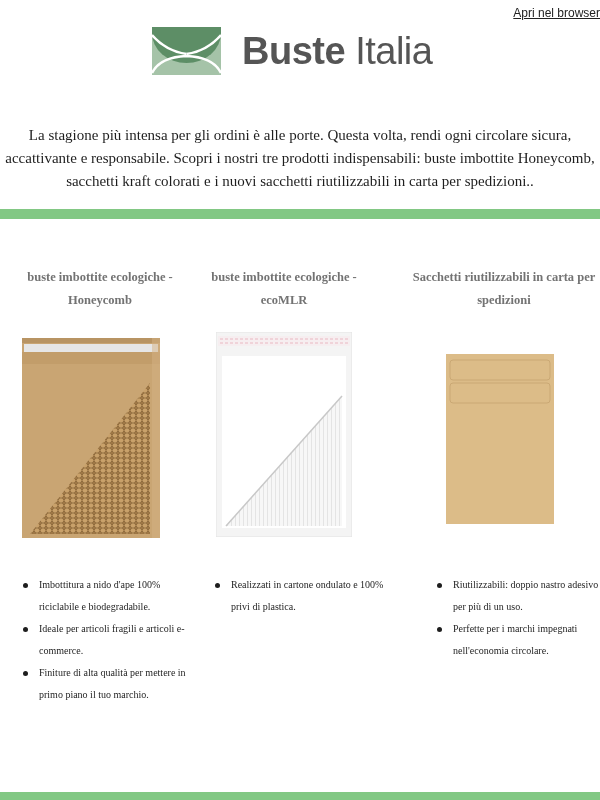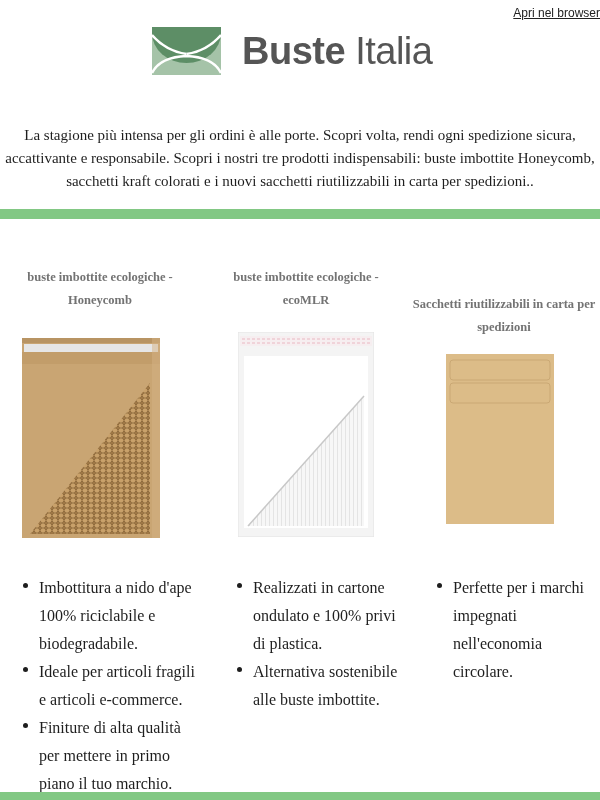--- a/index.html
+++ b/index.html
@@ -23,35 +23,35 @@
     text-align: center; font-size: 15px; line-height: 23px; color: #1e1e1e;
     padding: 0 4px;
   }
 
   .green-bar { position: absolute; left: 0; width: 600px; background: #82c884; }
   .bar-top { top: 209px; height: 10px; }
   .bar-bottom { top: 792px; height: 8px; }
 
   .col { position: absolute; top: 266px; width: 200px; }
   .col-1 { left: 0; }
-  .col-2 { left: 206px; }
+  .col-2 { left: 184px; }
   .col-3 { left: 400px; }
 
   .col-title {
     text-align: center; color: #737373; font-weight: bold; font-size: 12.5px; line-height: 23px;
     padding: 0 12px; height: 48px;
   }
-  .col-3 .col-title { padding: 0 0 0 8px; margin-top: 27px; }
+  .col-3 .col-title { padding: 0 0 0 8px; }
 
   .img-wrap { position: absolute; }
   .col-1 .img-wrap { top: 72px; left: 22px; width: 138px; height: 200px; }
   .col-2 .img-wrap { top: 66px; left: 32px; width: 136px; height: 205px; }
   .col-3 .img-wrap { top: 88px; left: 46px; width: 108px; height: 170px; }
 
-  .bullets { position: absolute; top: 308px; list-style: none; font-size: 16px; line-height: 28px; color: #1e1e1e; }
+  .bullets { position: absolute; top: 308px; list-style: none; font-size: 10px; line-height: 22px; color: #1e1e1e; }
   .col-1 .bullets { left: 22px; width: 175px; }
   .col-2 .bullets { left: 30px; width: 170px; }
   .col-3 .bullets { left: 36px; width: 164px; }
   .bullets li { position: relative; padding-left: 17px; }
   .bullets li::before {
     content: ""; position: absolute; left: 1px; top: 9px; width: 5px; height: 5px; border-radius: 50%; background: #1e1e1e;
   }
 </style>
 </head>
 <body>
@@ -65,21 +65,21 @@
     <path d="M0,12 Q18,26 34.5,27 Q51,26 69,12" fill="none" stroke="#ffffff" stroke-width="0"></path>
     <path d="M0,46 Q8,30 34.5,29 Q61,30 69,46" fill="none" stroke="#ffffff" stroke-width="2.5"></path>
     <path d="M0,8 Q14,24 34.5,27" fill="none" stroke="#ffffff" stroke-width="2.5"></path>
     <path d="M69,8 Q55,24 34.5,27" fill="none" stroke="#ffffff" stroke-width="2.5"></path>
   </svg>
   <div class="logo-text">
     <b>Buste</b> <span class="light">Italia</span>
   </div>
 </div>
 
-<p class="intro">La stagione più intensa per gli ordini è alle porte. Scopri volta, rendi ogni spedizione sicura, accattivante e responsabile. Scopri i nostri tre prodotti indispensabili: buste imbottite Honeycomb, sacchetti kraft colorati e i nuovi sacchetti riutilizzabili in carta per spedizioni..</p>
+<p class="intro">La stagione più intensa per gli ordini è alle porte. Questa volta, rendi ogni circolare sicura, accattivante e responsabile. Scopri i nostri tre prodotti indispensabili: buste imbottite Honeycomb, sacchetti kraft colorati e i nuovi sacchetti riutilizzabili in carta per spedizioni..</p>
 
 <div class="green-bar bar-top"></div>
 
 <div class="col col-1">
   <div class="col-title">buste imbottite ecologiche - Honeycomb</div>
   <div class="img-wrap">
     <svg width="138" height="200" viewBox="0 0 138 200">
       <defs>
         <pattern id="hc" width="6" height="5" patternUnits="userSpaceOnUse">
           <rect width="6" height="5" fill="#a8804a"></rect>
@@ -115,31 +115,31 @@
       <rect x="2" y="4" width="132" height="10" fill="#f6eef0"></rect>
       <line x1="4" y1="7" x2="132" y2="7" stroke="#eab8c2" stroke-dasharray="3 2"></line>
       <line x1="4" y1="11" x2="132" y2="11" stroke="#eab8c2" stroke-dasharray="3 2"></line>
       <rect x="6" y="24" width="124" height="172" fill="#ffffff"></rect>
       <path d="M126,64 L126,194 L10,194 Z" fill="url(#fl)"></path>
       <line x1="126" y1="64" x2="10" y2="194" stroke="#c8c8c8" stroke-width="1.5"></line>
     </svg>
   </div>
   <ul class="bullets">
     <li>Realizzati in cartone ondulato e 100% privi di plastica.</li>
-    <li>Alternativa sostenibile alle buste imbottite.</li>
   </ul>
 </div>
 
 <div class="col col-3">
   <div class="col-title">Sacchetti riutilizzabili in carta per spedizioni</div>
   <div class="img-wrap">
     <svg width="108" height="170" viewBox="0 0 108 170">
       <rect x="0" y="0" width="108" height="170" fill="#dcbc88"></rect>
       <rect x="4" y="6" width="100" height="20" rx="3" fill="none" stroke="#caa874" stroke-width="1"></rect>
       <rect x="4" y="29" width="100" height="20" rx="3" fill="none" stroke="#caa874" stroke-width="1"></rect>
     </svg>
   </div>
   <ul class="bullets">
+    <li>Riutilizzabili: doppio nastro adesivo per più di un uso.</li>
     <li>Perfette per i marchi impegnati nell'economia circolare.</li>
   </ul>
 </div>
 
 <div class="green-bar bar-bottom"></div>
 
 </body></html>

